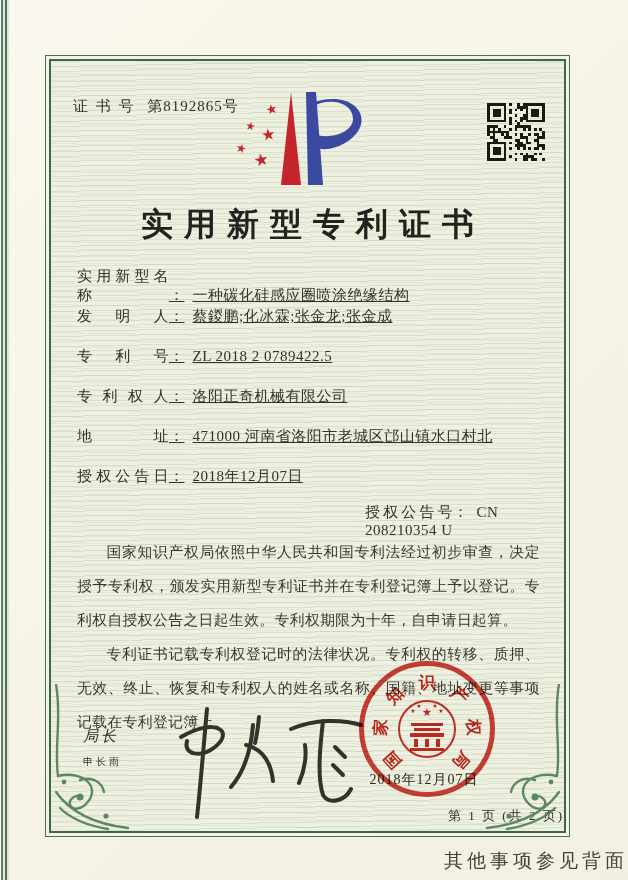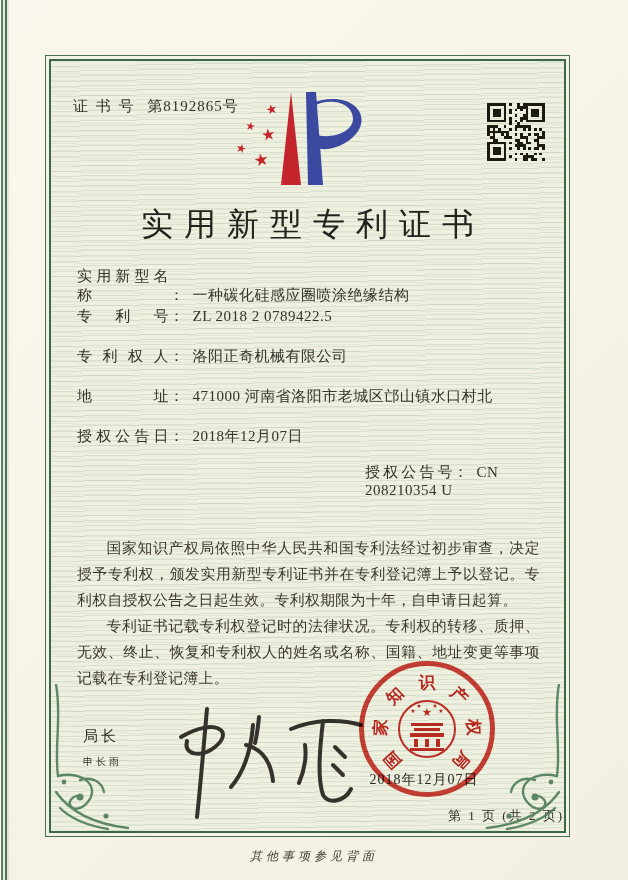--- a/index.html
+++ b/index.html
@@ -31,39 +31,39 @@
   }
   .cert-no{position:absolute;left:22px;top:36px;font-size:15px;color:#34312a;letter-spacing:2px;}
   .cert-no .num{letter-spacing:1px;margin-left:6px;}
 
   .logo{position:absolute;left:156px;top:28px;width:170px;height:102px;}
   .qr{position:absolute;left:436px;top:42px;width:58px;height:58px;}
   .qr svg{width:100%;height:100%;shape-rendering:crispEdges;}
 
   .title{
     position:absolute;left:0;right:0;top:142px;text-align:center;
-    font-size:32px;font-weight:400;color:#24221e;letter-spacing:11px;
+    font-size:32px;font-weight:700;color:#24221e;letter-spacing:11px;
     text-indent:11px;
   }
 
   .fields{position:absolute;left:26px;right:18px;top:206px;}
-  .row{position:relative;height:40px;font-size:15px;color:#35322b;letter-spacing:.5px;}
+  .row{position:relative;height:40px;font-size:15px;color:#35322b;letter-spacing:.5px;text-decoration:underline;}
   .f-label{display:inline-block;width:92px;text-align:justify;text-align-last:justify;color:#34312a;}
   .colon{margin-right:8px;}
   .pair2{position:absolute;left:288px;top:0;}
   .pair2 .f-label{width:88px;margin-top:36px;}
 
   .body-text{
     position:absolute;left:26px;right:24px;top:474px;
-    font-size:14.8px;line-height:26px;color:#3c372d;letter-spacing:.4px;
+    font-size:14.8px;line-height:34px;color:#3c372d;letter-spacing:.4px;
     text-align:justify;
   }
   .body-text p{margin:0;text-indent:2em;}
 
-  .sign-title{position:absolute;left:32px;top:666px;font-size:15px;letter-spacing:3px;color:#2f2c26;}
+  .sign-title{position:absolute;left:32px;top:666px;font-size:15px;letter-spacing:3px;color:#2f2c26;font-style:italic;}
   .sign-name{position:absolute;left:32px;top:694px;font-size:10px;letter-spacing:3px;color:#2f2c26;}
   .signature{position:absolute;left:102px;top:636px;width:230px;height:140px;}
 
   
   .seal-date{position:absolute;left:288px;top:710px;width:170px;text-align:center;font-size:14px;color:#2c2922;letter-spacing:1px;z-index:2;}
   .seal{
     position:absolute;left:308px;top:600px;width:126px;height:126px;border-radius:50%;
     border:5px solid rgba(202,32,24,.85);z-index:3;mix-blend-mode:multiply;
   }
   .seal-char{
@@ -71,21 +71,21 @@
     font-size:16.5px;font-weight:700;color:rgba(198,30,22,.95);text-align:center;line-height:20px;
   }
   .emblem{position:absolute;left:50%;top:50%;width:66px;height:66px;margin:-33px 0 0 -33px;}
 
   .page-indicator{position:absolute;left:0;right:0;bottom:6px;text-align:right;font-size:13px;letter-spacing:2px;color:#33302a;}
 
   .flourish{position:absolute;bottom:-1px;width:92px;height:148px;opacity:.9;}
   .flourish.left{left:-1px;}
   .flourish.right{right:-1px;transform:scaleX(-1);}
 
-  .footer-note{position:absolute;left:0;right:0;top:848px;text-align:center;font-size:12px;letter-spacing:4px;color:#45413a;font-style:italic;}
+  .footer-note{position:absolute;left:0;right:0;top:848px;text-align:right;font-size:19px;letter-spacing:4px;color:#45413a;}
 </style>
 </head>
 <body>
 
 <div class="scan">
   <div class="edge-strip"></div>
 
   <div class="frame">
     <div class="frame-inner">
 
@@ -324,20 +324,23 @@
           </svg>
       </div>
 
       <div class="title">实用新型专利证书</div>
 
       <div class="fields">
         <div class="row">
           <span class="f-label">实用新型名称</span><span class="colon">：</span><span>一种碳化硅感应圈喷涂绝缘结构</span>
         </div>
         <div class="row">
+          <span class="f-label">发明人</span><span class="colon">：</span><span>蔡鍐鹏;化冰霖;张金龙;张金成</span>
+        </div>
+        <div class="row">
           <span class="f-label">专利号</span><span class="colon">：</span><span>ZL 2018 2 0789422.5</span>
         </div>
         <div class="row">
           <span class="f-label">专利权人</span><span class="colon">：</span><span>洛阳正奇机械有限公司</span>
         </div>
         <div class="row">
           <span class="f-label">地址</span><span class="colon">：</span><span>471000 河南省洛阳市老城区邙山镇水口村北</span>
         </div>
         <div class="row">
           <span class="f-label">授权公告日</span><span class="colon">：</span><span>2018年12月07日</span>

